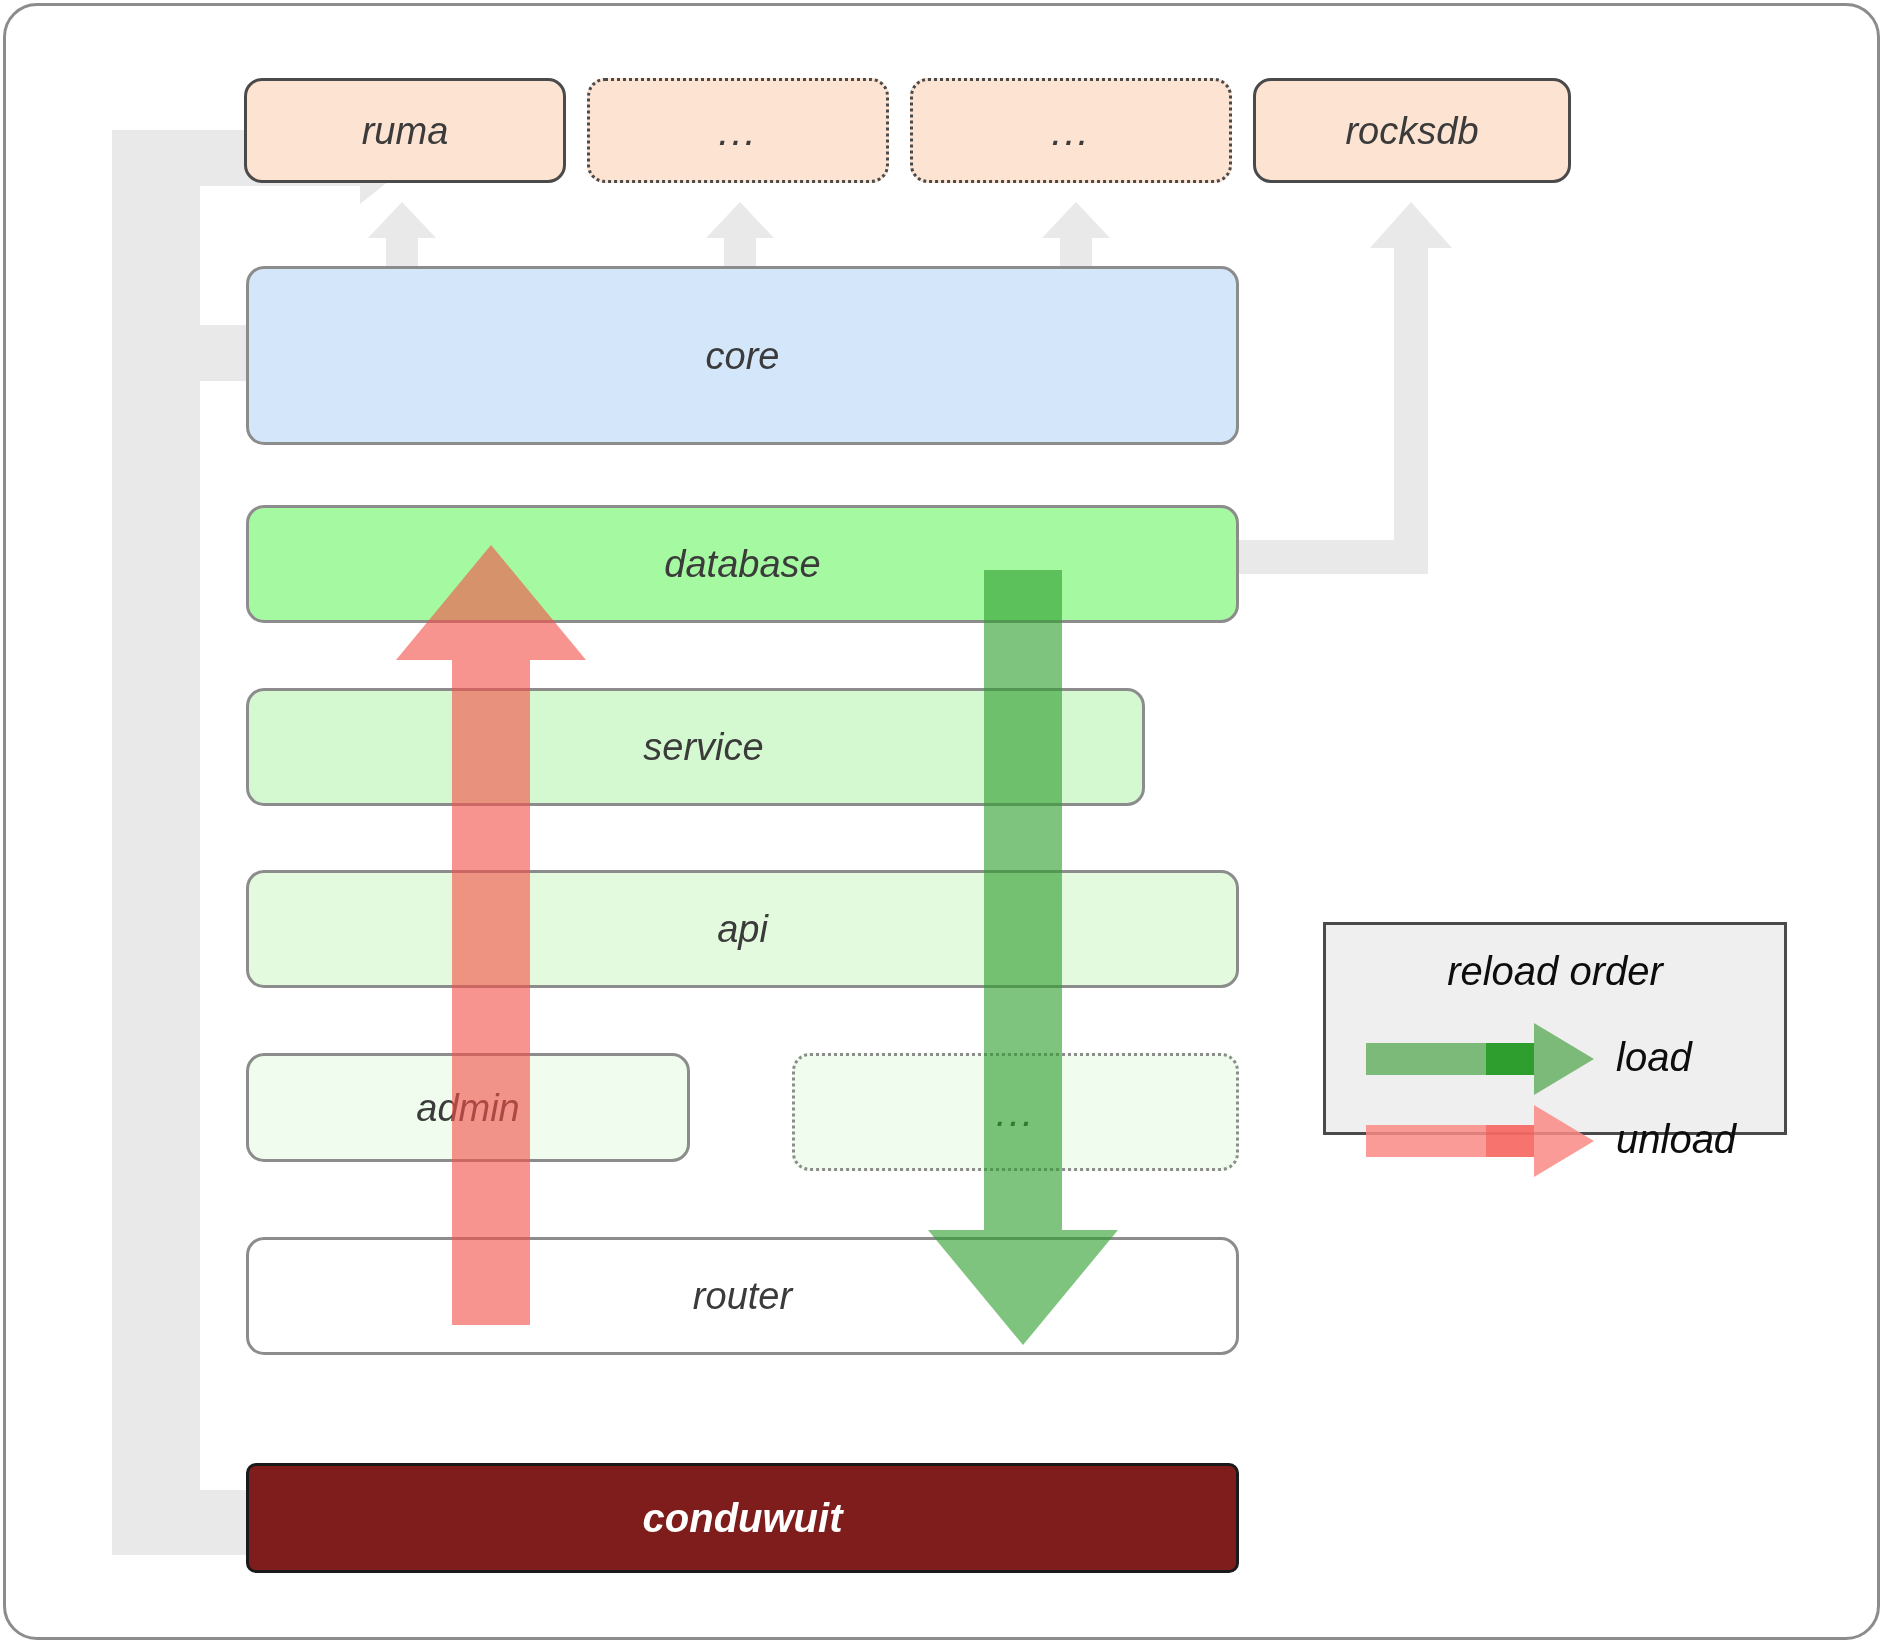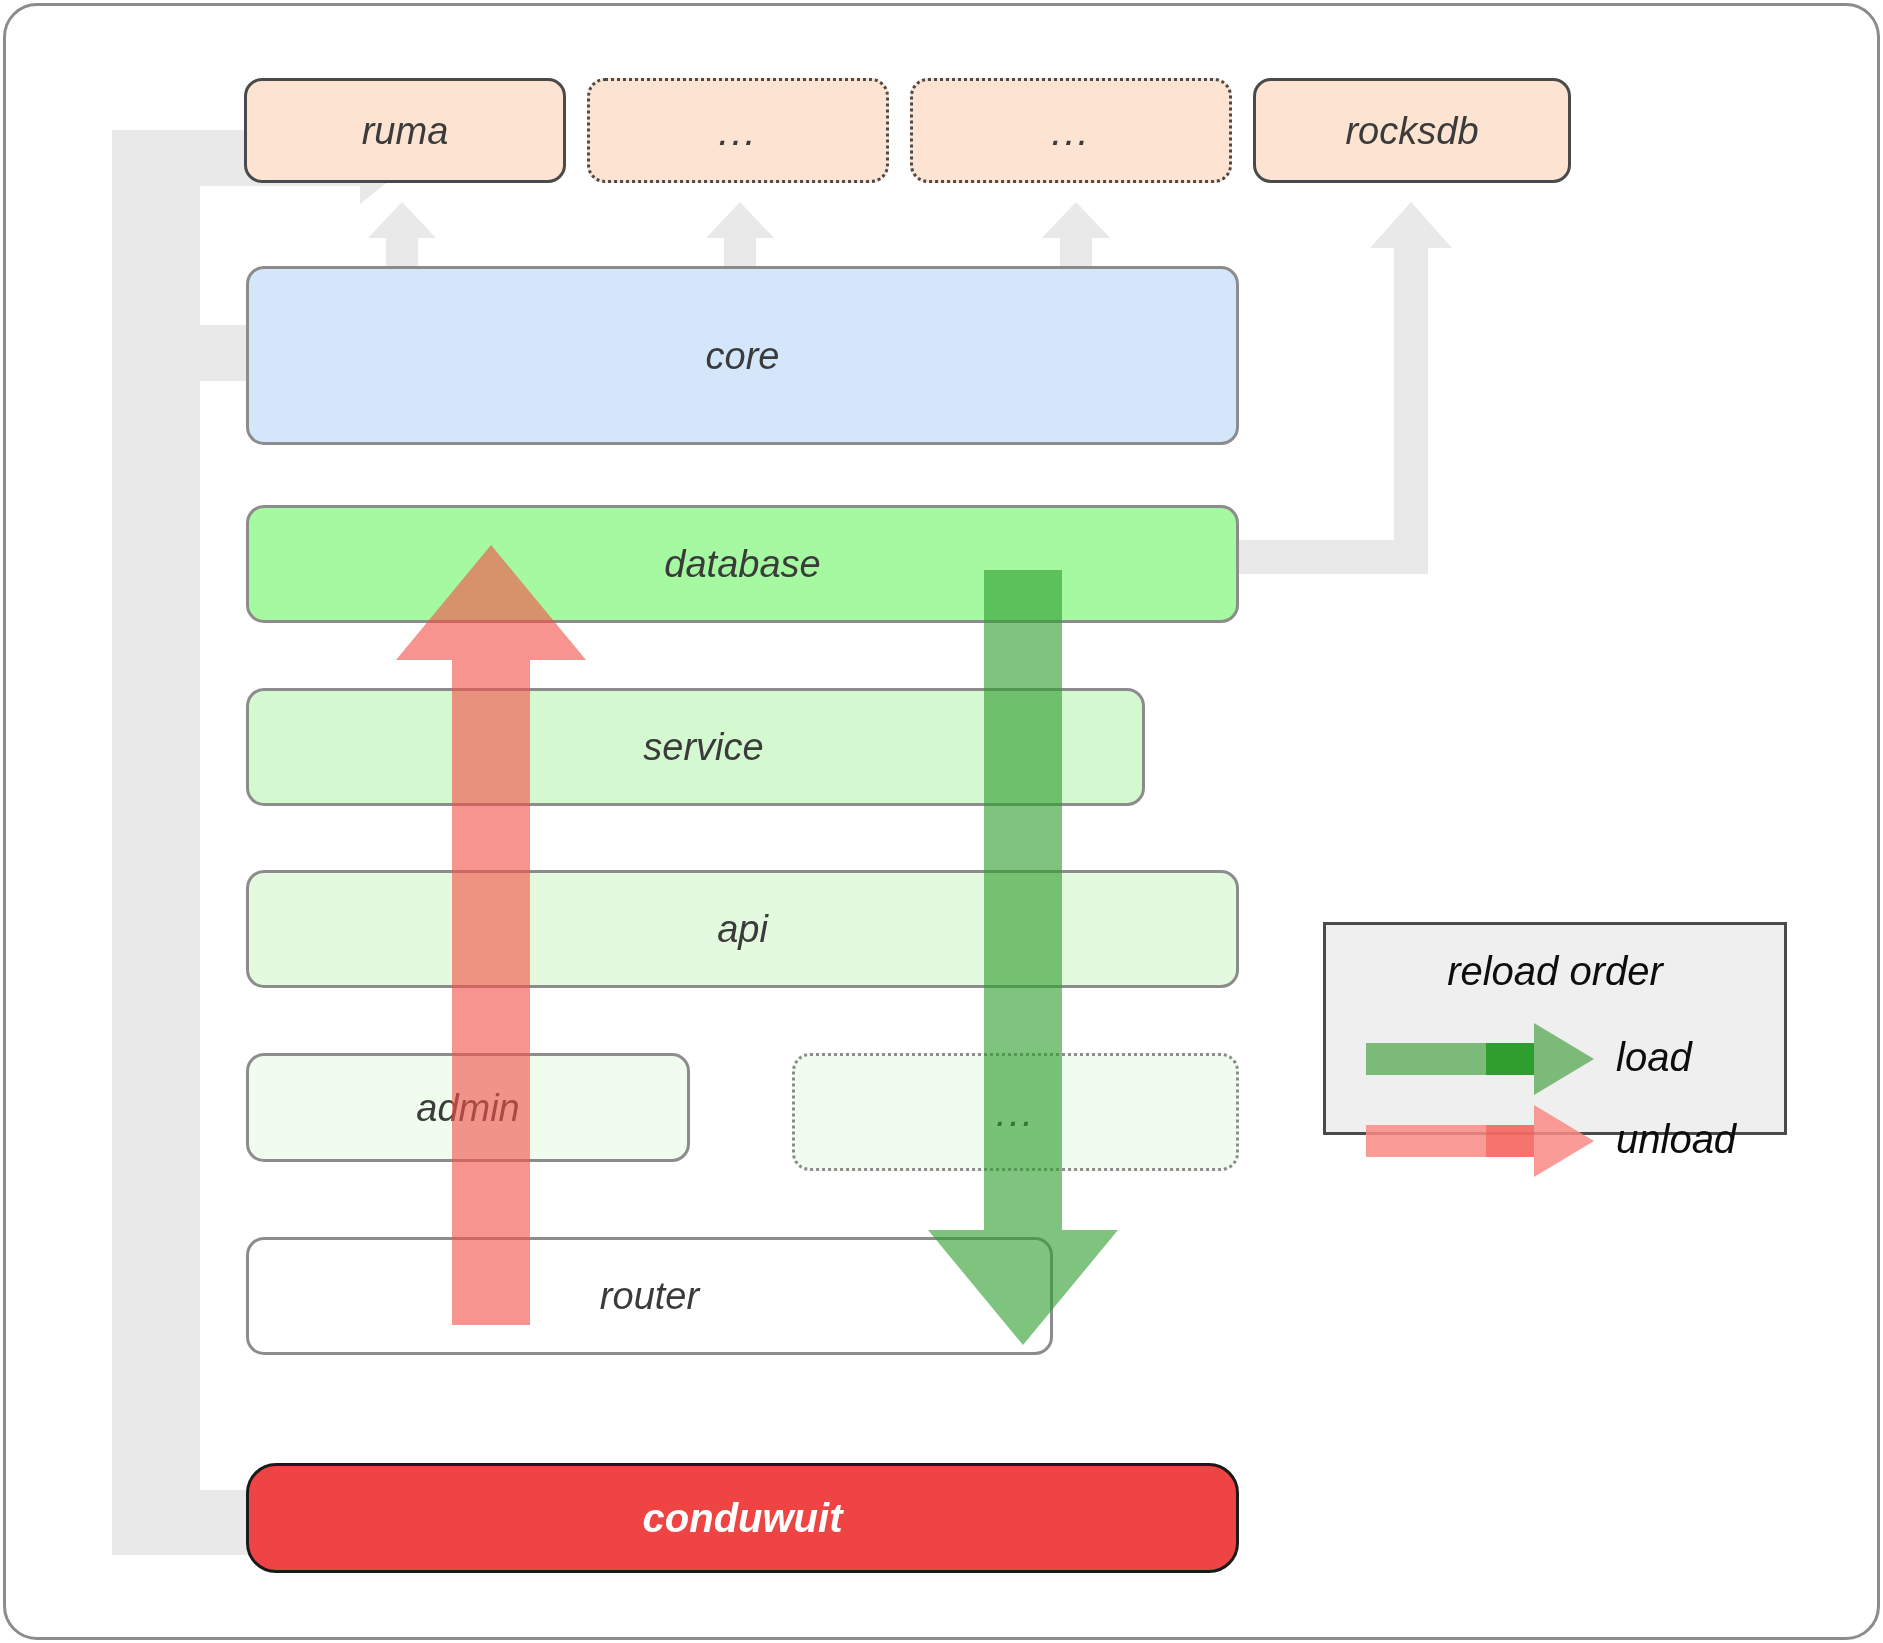--- a/index.html
+++ b/index.html
@@ -76,23 +76,23 @@
     border: 3px dotted #8c8c8c;
   }
   .box-core      { background: #d4e6fa; }
   .box-database  { background: #a5f9a0; }
   .box-service   { background: #d4f8d0; }
   .box-api       { background: #e4fade; }
   .box-admin     { background: #f0fdee; }
   .box-dots      { background: #f0fdee; }
   .box-router    { background: #ffffff; border-color:#8c8c8c; }
   .box-conduwuit {
-    background: #ef4444;
+    background: #7f1d1d;
     border: 3px solid #1a1a1a;
-    border-radius: 30px;
+    border-radius: 10px;
   }
   .box-conduwuit .lbl {
     color: #ffffff;
     font-weight: bold;
     font-size: 40px;
   }
   
   .legend {
     position: absolute;
     left: 1323px;
@@ -208,21 +208,21 @@
   </div>
 
   <div class="node stackbox box-admin" style="left:246px; top:1053px; width:444px; height:109px;">
     <span class="lbl">admin</span>
   </div>
 
   <div class="node stackbox dotted box-dots dots" style="left:792px; top:1053px; width:447px; height:118px;">
     <span class="lbl">...</span>
   </div>
 
-  <div class="node stackbox box-router" style="left:246px; top:1237px; width:807px; height:118px;">
+  <div class="node stackbox box-router" style="left:246px; top:1237px; width:993px; height:118px;">
     <span class="lbl">router</span>
   </div>
 
   <div class="node box-conduwuit" style="left:246px; top:1463px; width:993px; height:110px;">
     <span class="lbl">conduwuit</span>
   </div>
 
   <svg class="layer" viewBox="0 0 1883 1643" xmlns="http://www.w3.org/2000/svg">
 
     <g opacity="0.62">

